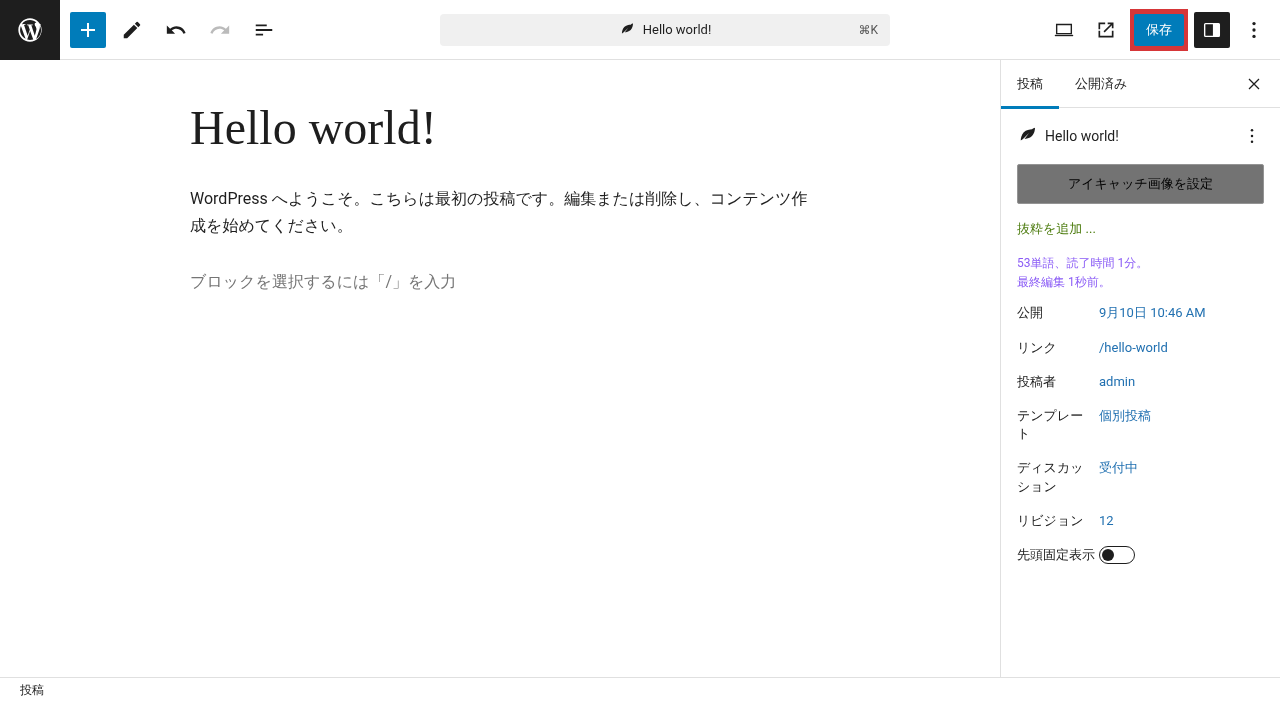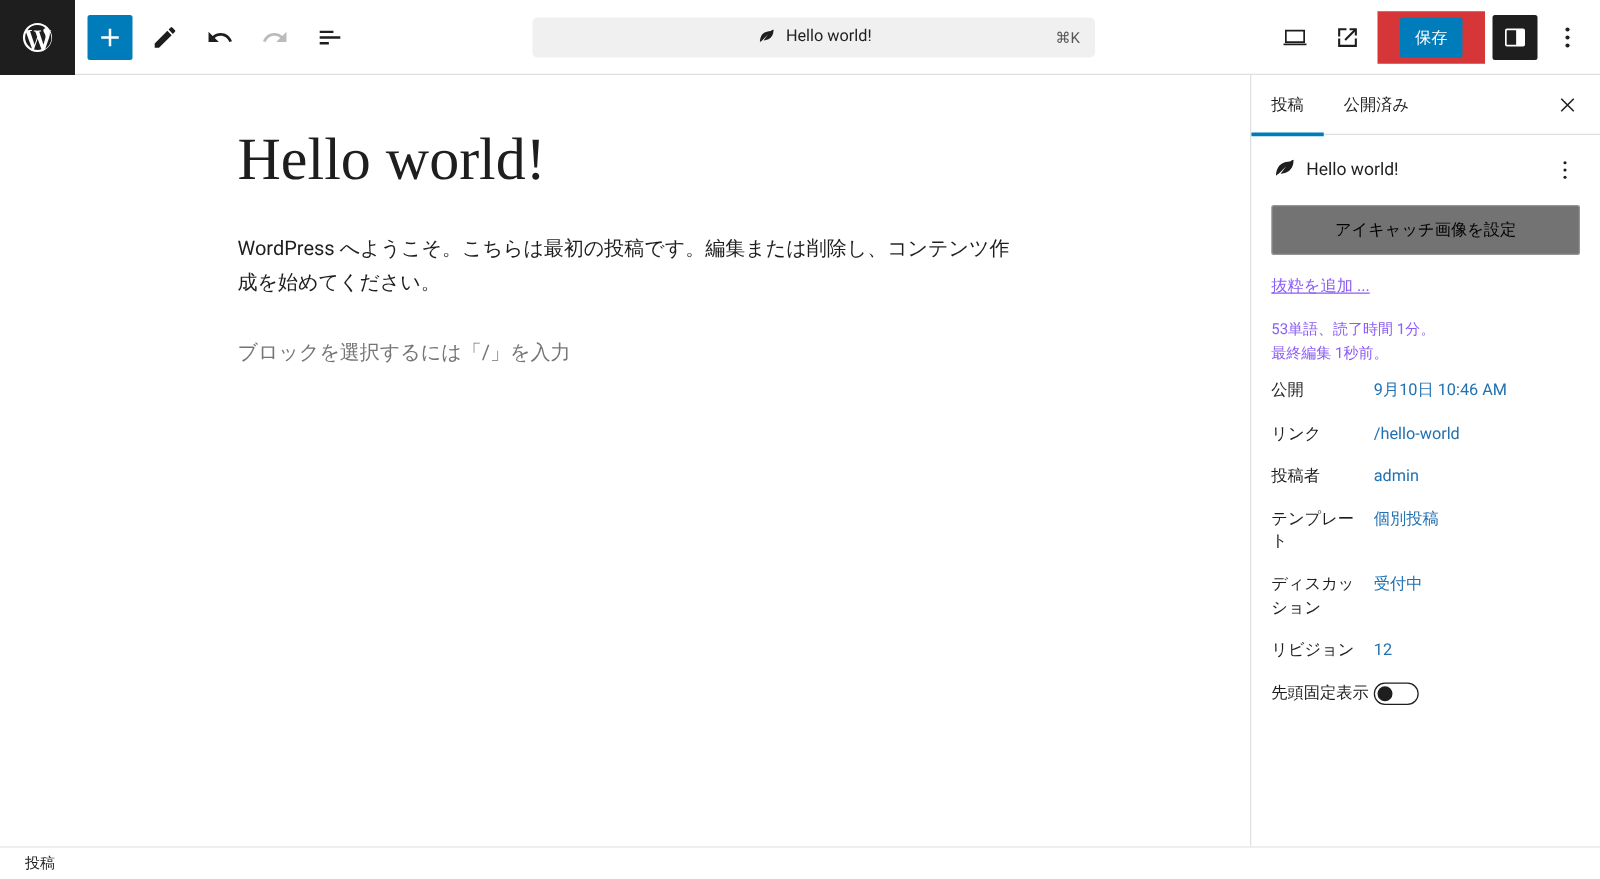--- a/index.html
+++ b/index.html
@@ -14,21 +14,21 @@
 .icon-btn.primary svg { fill: #fff; }
 .icon-btn svg { fill: #1e1e1e; }
 .icon-btn.disabled svg { fill: #bbb; }
 
 .title-bar { flex: 1; display: flex; justify-content: center; }
 .title-pill { width: 450px; height: 32px; background: #f0f0f0; border-radius: 4px; display: flex; align-items: center; justify-content: center; gap: 10px; position: relative; }
 .title-pill .title-text { color: #1e1e1e; }
 .title-pill .kbd { position: absolute; right: 12px; color: #555; font-size: 12px;}
 
 .topbar-right { display: flex; align-items: center; gap: 6px; padding: 0 8px; }
-.save-wrap { background: #d63638; padding: 5px 18px; display: flex; align-items: center; }
+.save-wrap { background: #d63638; padding: 5px 4px; display: flex; align-items: center; }
 .save-btn { background: #007cba; color: #fff; border: none; padding: 7px 12px; font-size: 13px; border-radius: 2px; cursor: pointer; }
 .sidebar-toggle { background: #1e1e1e; border-radius: 2px; }
 .sidebar-toggle svg { fill: #fff; }
 
 .body-wrap { display: flex; height: 617px; }
 .canvas { flex: 1; background: #fff; overflow: auto; }
 .canvas-inner { max-width: 620px; margin: 0 auto; padding: 40px 0 0 0; }
 .post-title { font-family: Georgia, "Times New Roman", serif; font-size: 48px; font-weight: 400; margin-bottom: 30px; }
 .post-body { font-size: 16px; line-height: 1.7; color: #1e1e1e; }
 .placeholder-block { font-size: 16px; color: #757575; margin-top: 33px; }
@@ -38,21 +38,21 @@
 .tab { padding: 0 16px; height: 48px; display: flex; align-items: center; font-size: 13px; cursor: pointer; position: relative; }
 .tab.active { font-weight: 500; }
 .tab.active::after { content: ""; position: absolute; bottom: -1px; left: 0; right: 0; height: 3px; background: #007cba; }
 .tabs .spacer { flex: 1; }
 
 .summary { padding: 16px; }
 .summary-head { display: flex; align-items: center; gap: 10px; margin-bottom: 16px; }
 .summary-head .pt { font-size: 14px; }
 .summary-head .hs { flex: 1; }
 .featured-btn { width: 100%; height: 40px; border: 1px solid #949494; background: #737373; font-size: 13px; border-radius: 2px; cursor: pointer; margin-bottom: 16px; }
-.excerpt-link { color: #8b5cf6; text-decoration: underline; font-size: 13px; display: inline-block; margin-bottom: 16px; cursor: pointer;}
+.excerpt-link { color: #4d7c0f; font-size: 13px; display: inline-block; margin-bottom: 16px; cursor: pointer;}
 .meta-text { color: #8b5cf6; font-size: 12px; line-height: 1.6; margin-bottom: 4px;}
 
 .rows { }
 .row { display: flex; padding: 8px 0; align-items: flex-start; gap: 4px; }
 .row .label { width: 78px; font-size: 13px; color: #1e1e1e; flex-shrink: 0; line-height: 1.4; }
 .row .value { font-size: 13px; color: #2271b1; cursor: pointer; line-height: 1.4; }
 .toggle { width: 36px; height: 18px; border: 1px solid #1e1e1e; border-radius: 10px; position: relative; background: #fff; cursor: pointer;}
 .toggle::after { content: ""; position: absolute; width: 12px; height: 12px; background: #1e1e1e; border-radius: 50%; left: 2px; top: 2px; }
 
 .bottombar { height: 26px; border-top: 1px solid #e0e0e0; display: flex; align-items: center; padding: 0 20px; font-size: 12px; color: #1e1e1e; background: #fff;}

